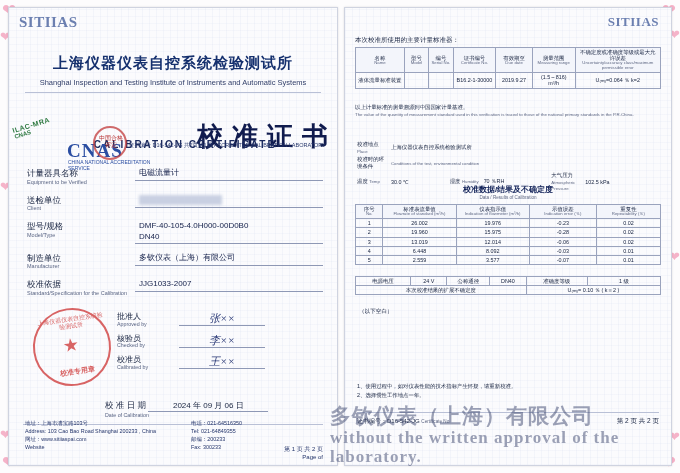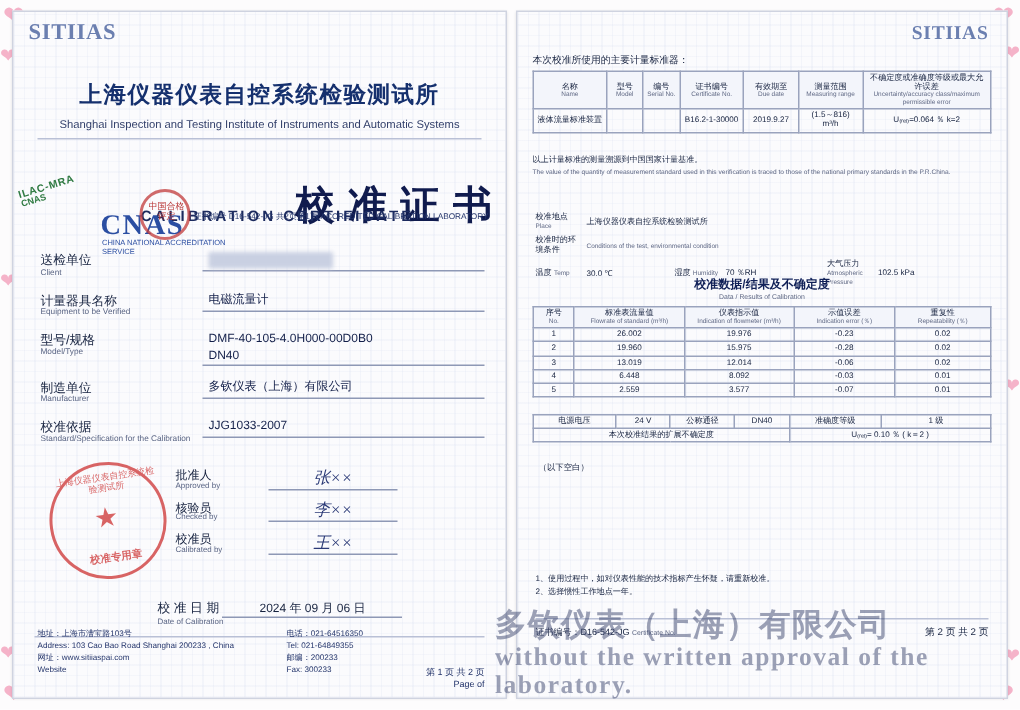--- a/index.html
+++ b/index.html
@@ -192,21 +192,21 @@
   .stamp-red .bot {
     position: absolute; bottom: 7px; left: 4px;
     width: 70px; text-align: center;
     font-size: 7px; font-weight: bold;
   }
   .sig-block {
     position: absolute; top: 305px; left: 108px;
     font-size: 7.5px; color: #16223f;
     line-height: 1.1;
   }
-  .sig-line { display: flex; align-items: center; margin-bottom: 7px; }
+  .sig-line { display: flex; align-items: flex-start; margin-bottom: 7px; }
   .sig-lab { width: 62px; }
   .sig-lab .cn { display:block; font-size: 8px; }
   .sig-lab .en { display:block; font-size: 5.3px; color:#5a6584; }
   .sig-ink {
     width: 86px; border-bottom: 1px solid #8e98b5;
     font-family: "Liberation Serif", serif;
     font-size: 11px;
     color: #2b3a77;
     text-align: center;
     font-style: italic;
@@ -363,34 +363,34 @@
       <div class="cnas-ring"></div>
       <div class="cnas-ring-txt">中国合格评定</div>
     </div>
     <div class="accred">证书编号 D16-542-JG   共2页第1页
 ACCREDITED CALIBRATION LABORATORY</div>
 
     <div class="fields">
 
       <div class="frow">
         <div class="flabel">
+          <span class="cn">计量器具名称</span>
+          <span class="en">Equipment to be Verified</span>
+        </div>
+        <div class="fvalue">电磁流量计</div>
+      </div>
+
+      <div class="frow">
+        <div class="flabel">
           <span class="cn">送检单位</span>
           <span class="en">Client</span>
         </div>
         <div class="fvalue">
           <span class="masked">上海××××机械有限公司</span>
         </div>
-      </div>
-
-      <div class="frow">
-        <div class="flabel">
-          <span class="cn">计量器具名称</span>
-          <span class="en">Equipment to be Verified</span>
-        </div>
-        <div class="fvalue">电磁流量计</div>
       </div>
 
       <div class="frow">
         <div class="flabel">
           <span class="cn">型号/规格</span>
           <span class="en">Model/Type</span>
         </div>
         <div class="fvalue">
           <span>DMF-40-105-4.0H000-00D0B0</span>
           <span class="l2">DN40</span>

